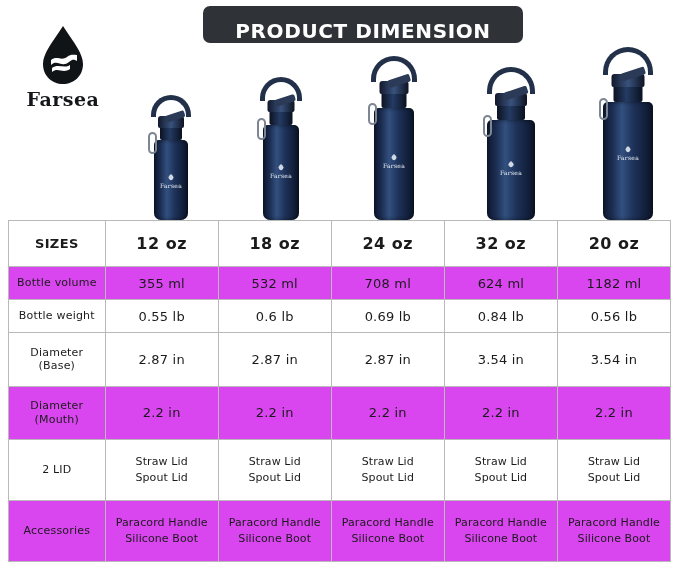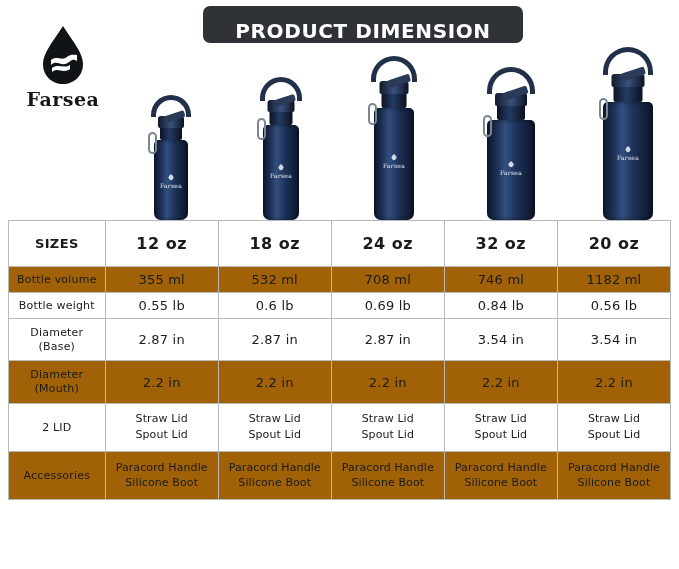--- a/index.html
+++ b/index.html
@@ -139,21 +139,21 @@
     background: #cfd8e4;
     border-radius: 0 50% 50% 50%;
   }
 
   
   .table-wrap {
     position: absolute;
     left: 8px;
     top: 220px;
     width: 663px;
-    height: 280px;
+    height: 342px;
   }
   table {
     width: 100%;
     height: 100%;
     border-collapse: collapse;
     table-layout: fixed;
   }
   td, th {
     border: 1px solid #b9b9b9;
     text-align: center;
@@ -176,21 +176,21 @@
   td.rowlabel {
     font-size: 11px;
     font-weight: normal;
     letter-spacing: .2px;
     line-height: 1.25;
   }
   td.val {
     font-size: 13px;
     letter-spacing: .2px;
   }
-  tr.shade td, tr.shade th { background: #a16207; }
+  tr.shade td, tr.shade th { background: #d946ef; }
   td.multi {
     font-size: 11px;
     line-height: 1.45;
     letter-spacing: .1px;
   }
   col.first { width: 14.6%; }
 </style>
 </head>
 <body>
 
@@ -293,21 +293,21 @@
           <th class="size-head">32 oz</th>
           <th class="size-head">20 oz</th>
         </tr>
       </thead>
       <tbody>
         <tr class="shade">
           <td class="rowlabel">Bottle volume</td>
           <td class="val">355 ml</td>
           <td class="val">532 ml</td>
           <td class="val">708 ml</td>
-          <td class="val">746 ml</td>
+          <td class="val">624 ml</td>
           <td class="val">1182 ml</td>
         </tr>
         <tr>
           <td class="rowlabel">Bottle weight</td>
           <td class="val">0.55 lb</td>
           <td class="val">0.6 lb</td>
           <td class="val">0.69 lb</td>
           <td class="val">0.84 lb</td>
           <td class="val">0.56 lb</td>
         </tr>

